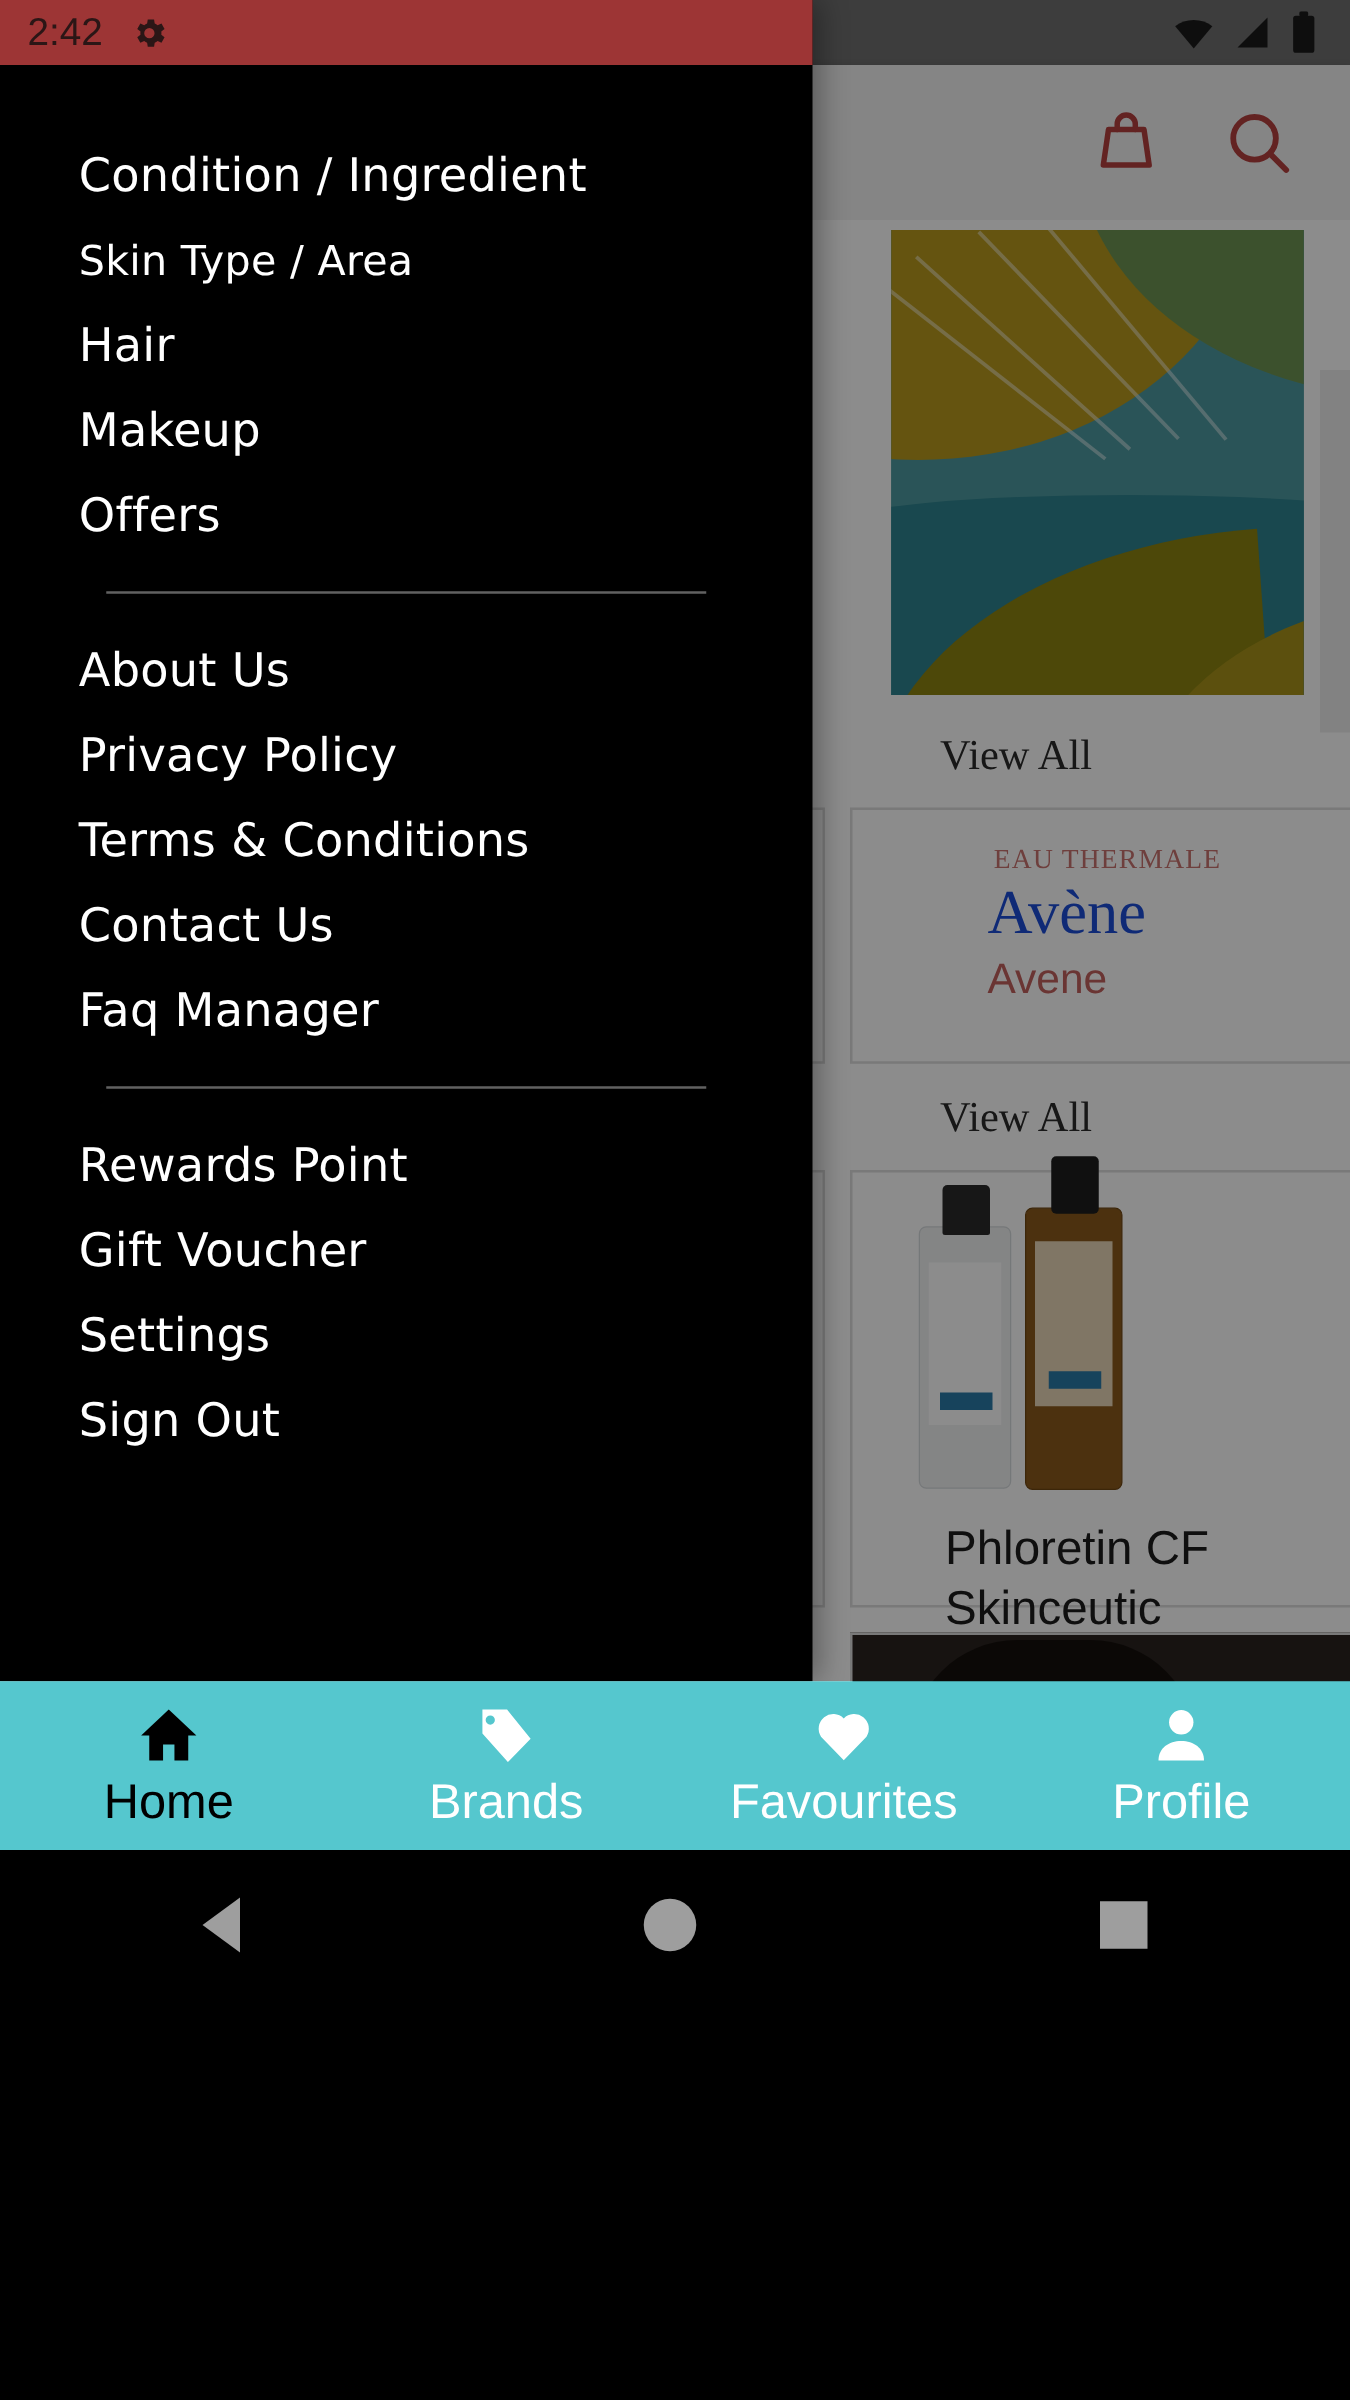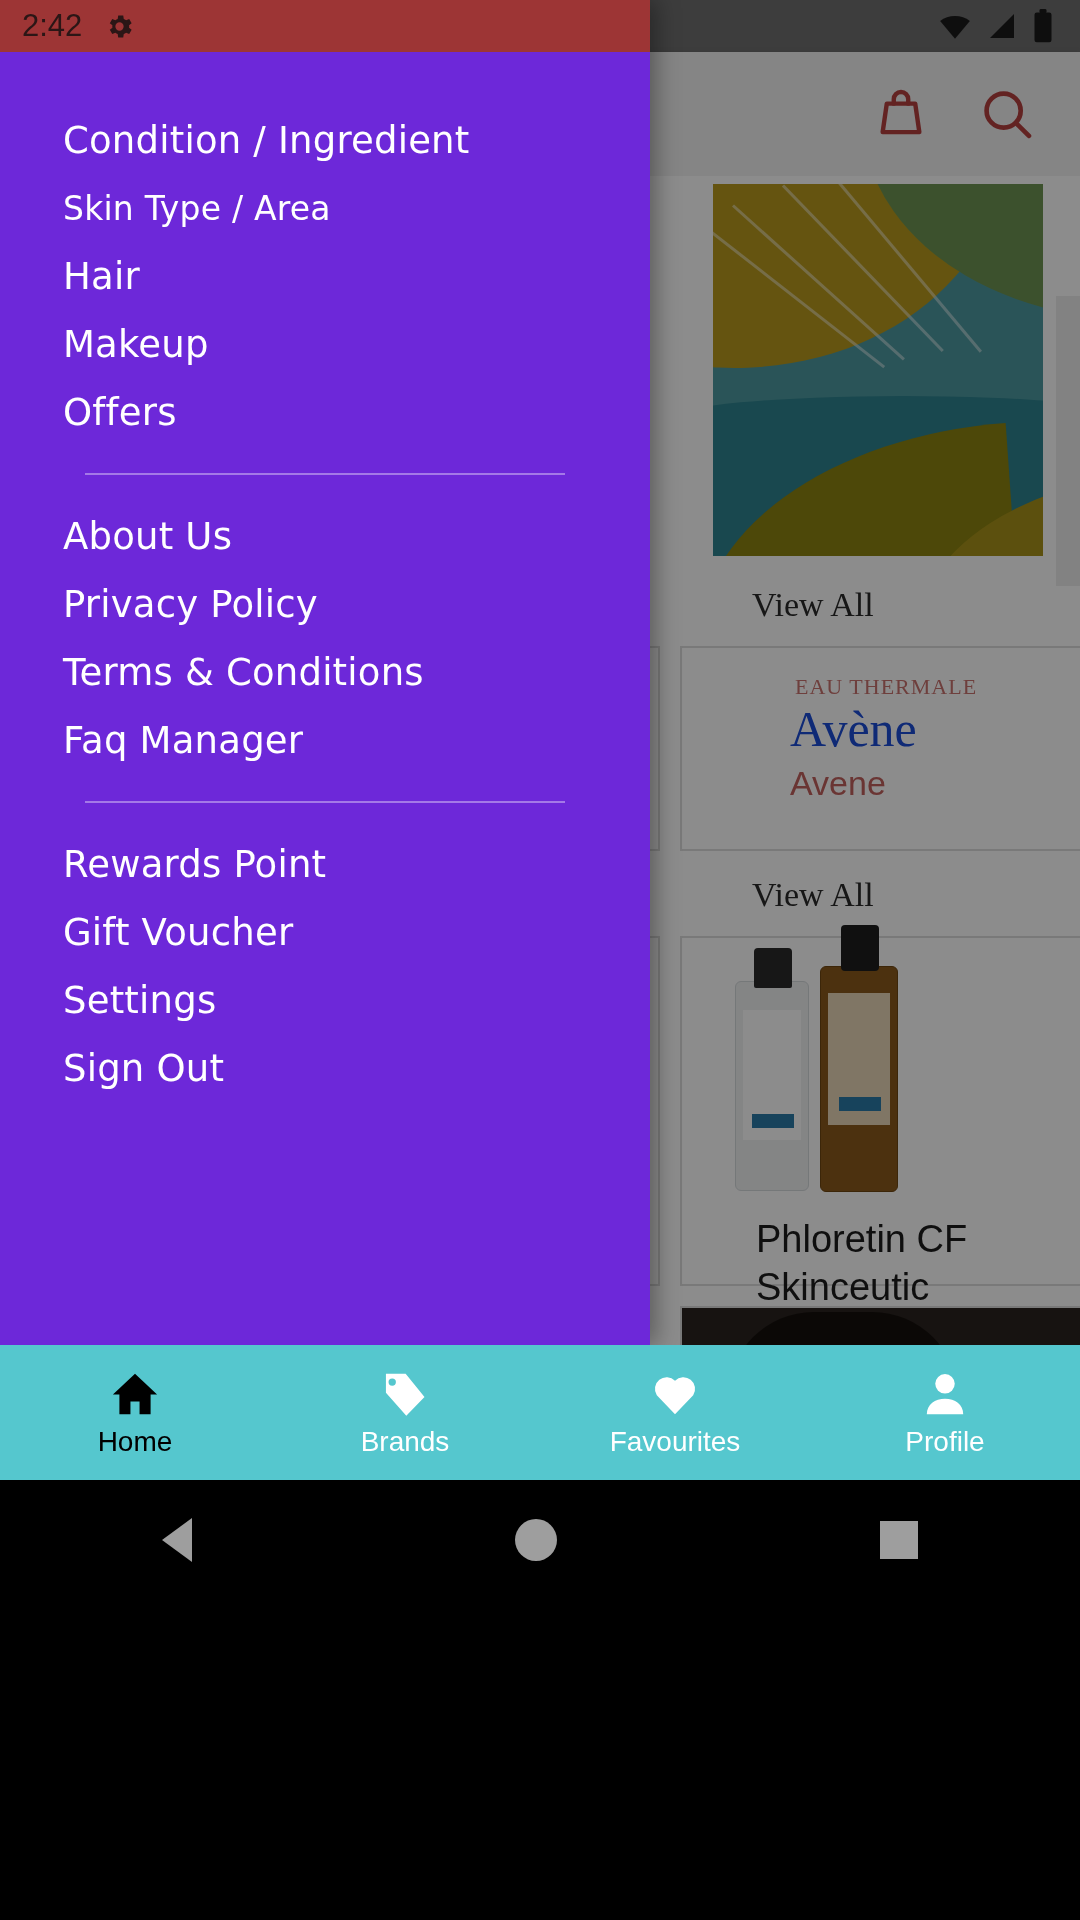--- a/index.html
+++ b/index.html
@@ -66,42 +66,42 @@
   .prodname.p1 { left:756px; top:1040px; }
 
   .face { position:absolute; left:728px; top:1136px; width:230px; height:210px;
           background:#1b1410; border-radius:120px 120px 0 0; }
   .face .hair { position:absolute; left:0; top:0; width:230px; height:120px; background:#15100c; border-radius:120px 120px 40% 40%; }
 
   
   #scrim { position:absolute; left:0; top:0; width:1080px; height:1345px; background:rgba(0,0,0,.45); }
 
   
-  #drawer { position:absolute; left:0; top:0; width:650px; height:1345px; background:#6d28d9;
+  #drawer { position:absolute; left:0; top:0; width:650px; height:1345px; background:#000000;
             box-shadow:6px 0 22px rgba(0,0,0,.35); }
   #drawer-statusbar { position:absolute; left:0; top:0; width:650px; height:52px; background:#9d3535;
                       display:flex; align-items:center; padding-left:22px; gap:22px; }
   #clock { font-size:31px; color:#2b1616; font-family:"Liberation Sans", sans-serif; }
   #gear-icon { width:31px; height:31px; color:#2b1616; display:block; }
 
   #drawer-menu { position:absolute; left:0; top:52px; width:650px; height:1293px;
                  padding:55px 0 0 0; }
   .menu-item { display:block; color:#ffffff; padding:0 0 0 63px;
                font-family:"DejaVu Sans", sans-serif; font-weight:400;
                font-size:37px; line-height:68px; letter-spacing:.2px; }
   .menu-item.small { font-size:33px; }
   .menu-divider { height:2px; background:rgba(255,255,255,.38); margin:26px 85px 28px 85px; }
   .menu-group { display:block; }
 
   
   #tabbar { position:absolute; left:0; top:1345px; width:1080px; height:135px; background:#55c7ce;
             display:flex; }
   .tab { flex:1; display:flex; flex-direction:column; align-items:center; justify-content:center; gap:6px; }
   .tab-icon { width:52px; height:52px; display:block; }
-  .tab-label { font-size:28px; font-family:"Liberation Sans", sans-serif; }
+  .tab-label { font-size:39px; font-family:"Liberation Sans", sans-serif; }
   .tab.active .tab-icon { color:#000; }
   .tab.active .tab-label { color:#000; }
   .tab .tab-icon { color:#fff; }
   .tab .tab-label { color:#fff; }
 
   
   #navbar { position:absolute; left:0; top:1480px; width:1080px; height:440px; background:#000; }
   #navbar-inner { position:absolute; left:0; top:0; width:1080px; height:120px; display:flex;
                   align-items:center; justify-content:space-around; }
   .nav-back { width:0; height:0; border-top:22px solid transparent; border-bottom:22px solid transparent;
@@ -212,20 +212,21 @@
         <a class="menu-item">Makeup</a>
         <a class="menu-item">Offers</a>
       </div>
 
       <div class="menu-divider"></div>
 
       <div class="menu-group">
         <a class="menu-item">About Us</a>
         <a class="menu-item">Privacy Policy</a>
         <a class="menu-item">Terms &amp; Conditions</a>
+        <a class="menu-item">Contact Us</a>
         <a class="menu-item">Faq Manager</a>
       </div>
 
       <div class="menu-divider"></div>
 
       <div class="menu-group">
         <a class="menu-item">Rewards Point</a>
         <a class="menu-item">Gift Voucher</a>
         <a class="menu-item">Settings</a>
         <a class="menu-item">Sign Out</a>

